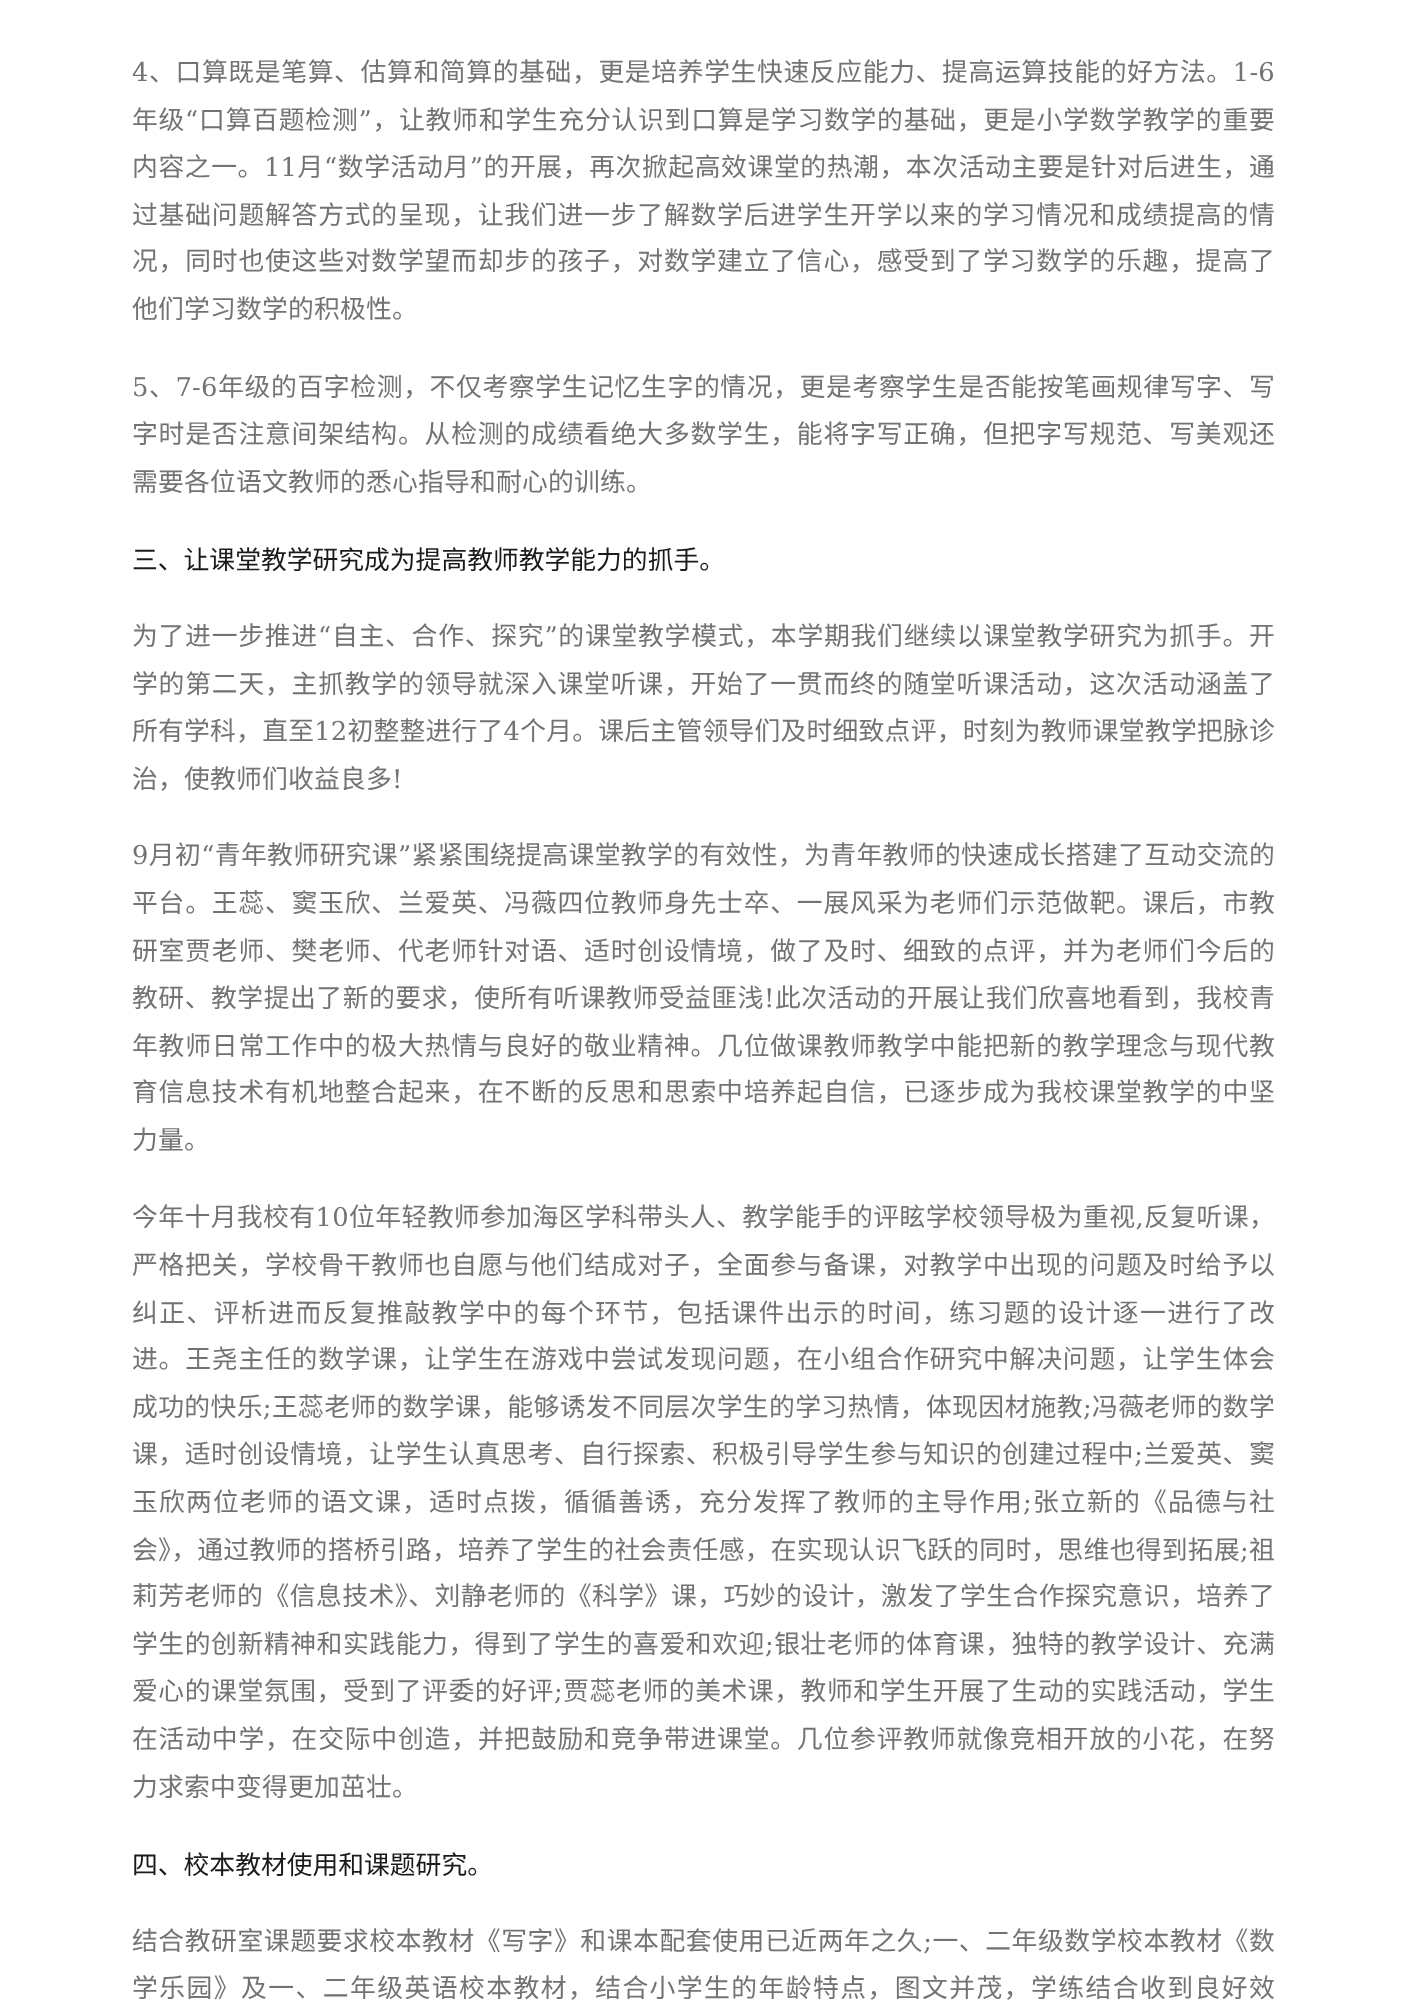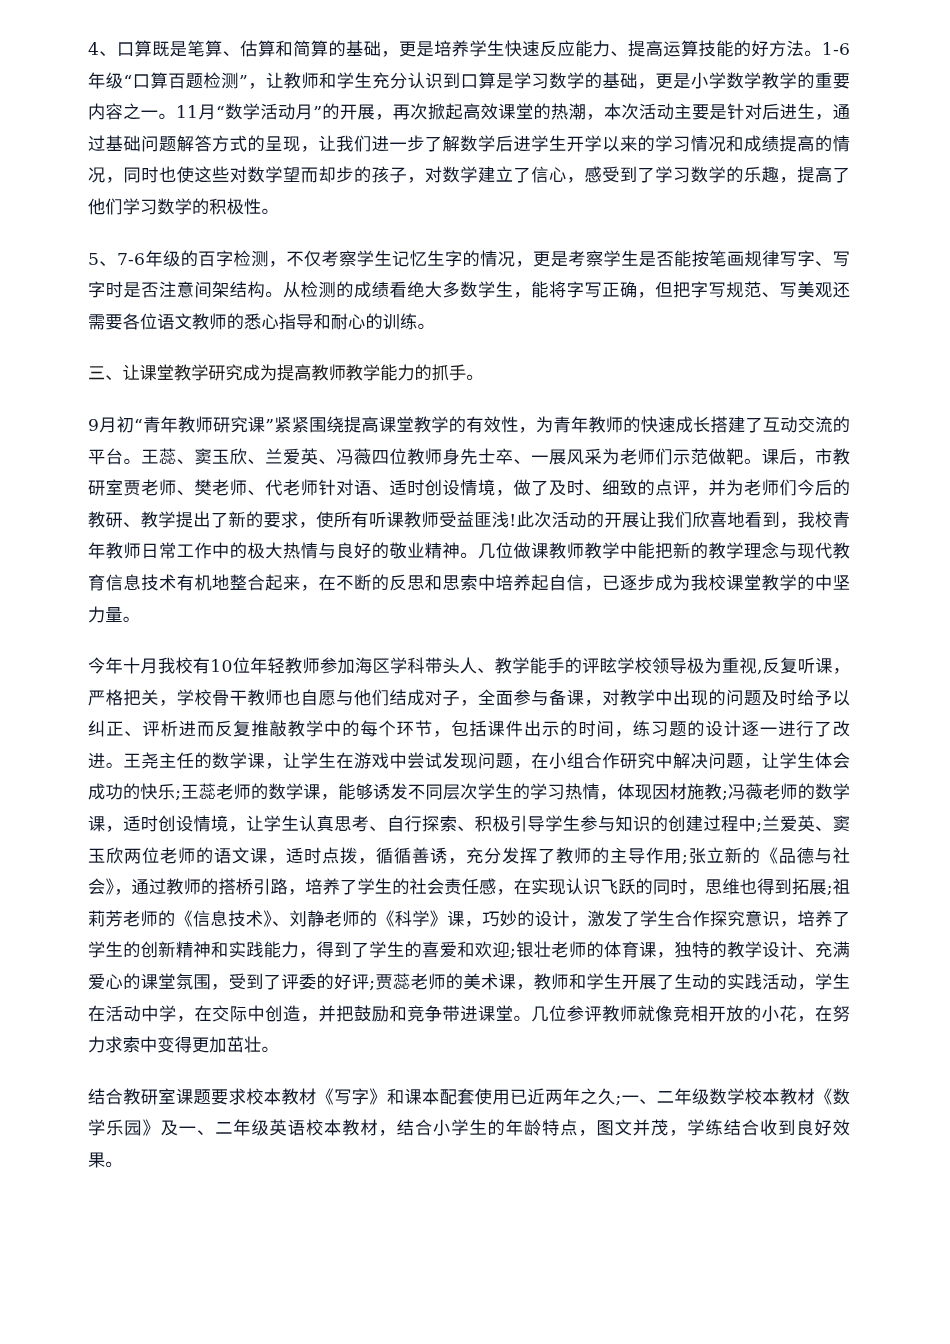--- a/index.html
+++ b/index.html
@@ -28,21 +28,21 @@
     width: 778px;
   }
   p.para {
     margin: 0 16px 20px 0;
     font-size: 17.2px;
     line-height: 31.6px;
     text-align: justify;
     text-justify: inter-ideograph;
     word-break: break-all;
     letter-spacing: 0.15px;
-    color: #0f172a;
+    color: #737373;
   }
   p.para:last-child {
     margin-bottom: 0;
   }
   p.heading {
     margin: 0 0 20px 0;
     font-size: 17.2px;
     line-height: 31.6px;
     text-align: left;
     color: #1a1a1a;
@@ -54,22 +54,24 @@
 
 <div class="page">
   <div class="doc-body">
 
     <p class="para">4、口算既是笔算、估算和简算的基础，更是培养学生快速反应能力、提高运算技能的好方法。1-6年级“口算百题检测”，让教师和学生充分认识到口算是学习数学的基础，更是小学数学教学的重要内容之一。11月“数学活动月”的开展，再次掀起高效课堂的热潮，本次活动主要是针对后进生，通过基础问题解答方式的呈现，让我们进一步了解数学后进学生开学以来的学习情况和成绩提高的情况，同时也使这些对数学望而却步的孩子，对数学建立了信心，感受到了学习数学的乐趣，提高了他们学习数学的积极性。</p>
 
     <p class="para">5、7-6年级的百字检测，不仅考察学生记忆生字的情况，更是考察学生是否能按笔画规律写字、写字时是否注意间架结构。从检测的成绩看绝大多数学生，能将字写正确，但把字写规范、写美观还需要各位语文教师的悉心指导和耐心的训练。</p>
 
     <p class="heading">三、让课堂教学研究成为提高教师教学能力的抓手。</p>
 
+    <p class="para">为了进一步推进“自主、合作、探究”的课堂教学模式，本学期我们继续以课堂教学研究为抓手。开学的第二天，主抓教学的领导就深入课堂听课，开始了一贯而终的随堂听课活动，这次活动涵盖了所有学科，直至12初整整进行了4个月。课后主管领导们及时细致点评，时刻为教师课堂教学把脉诊治，使教师们收益良多!</p>
 
     <p class="para">9月初“青年教师研究课”紧紧围绕提高课堂教学的有效性，为青年教师的快速成长搭建了互动交流的平台。王蕊、窦玉欣、兰爱英、冯薇四位教师身先士卒、一展风采为老师们示范做靶。课后，市教研室贾老师、樊老师、代老师针对语、适时创设情境，做了及时、细致的点评，并为老师们今后的教研、教学提出了新的要求，使所有听课教师受益匪浅!此次活动的开展让我们欣喜地看到，我校青年教师日常工作中的极大热情与良好的敬业精神。几位做课教师教学中能把新的教学理念与现代教育信息技术有机地整合起来，在不断的反思和思索中培养起自信，已逐步成为我校课堂教学的中坚力量。</p>
 
     <p class="para">今年十月我校有10位年轻教师参加海区学科带头人、教学能手的评眩学校领导极为重视,反复听课，严格把关，学校骨干教师也自愿与他们结成对子，全面参与备课，对教学中出现的问题及时给予以纠正、评析进而反复推敲教学中的每个环节，包括课件出示的时间，练习题的设计逐一进行了改进。王尧主任的数学课，让学生在游戏中尝试发现问题，在小组合作研究中解决问题，让学生体会成功的快乐;王蕊老师的数学课，能够诱发不同层次学生的学习热情，体现因材施教;冯薇老师的数学课，适时创设情境，让学生认真思考、自行探索、积极引导学生参与知识的创建过程中;兰爱英、窦玉欣两位老师的语文课，适时点拨，循循善诱，充分发挥了教师的主导作用;张立新的《品德与社会》，通过教师的搭桥引路，培养了学生的社会责任感，在实现认识飞跃的同时，思维也得到拓展;祖莉芳老师的《信息技术》、刘静老师的《科学》课，巧妙的设计，激发了学生合作探究意识，培养了学生的创新精神和实践能力，得到了学生的喜爱和欢迎;银壮老师的体育课，独特的教学设计、充满爱心的课堂氛围，受到了评委的好评;贾蕊老师的美术课，教师和学生开展了生动的实践活动，学生在活动中学，在交际中创造，并把鼓励和竞争带进课堂。几位参评教师就像竞相开放的小花，在努力求索中变得更加茁壮。</p>
 
+    <p class="heading">四、校本教材使用和课题研究。</p>
 
     <p class="para">结合教研室课题要求校本教材《写字》和课本配套使用已近两年之久;一、二年级数学校本教材《数学乐园》及一、二年级英语校本教材，结合小学生的年龄特点，图文并茂，学练结合收到良好效果。</p>
 
   </div>
 </div>
 
 </body></html>

